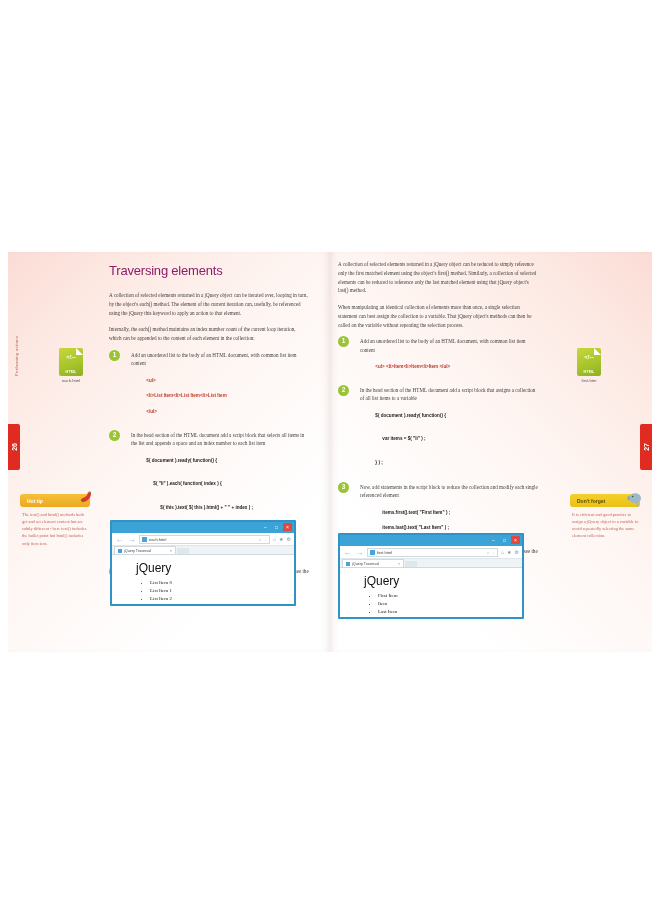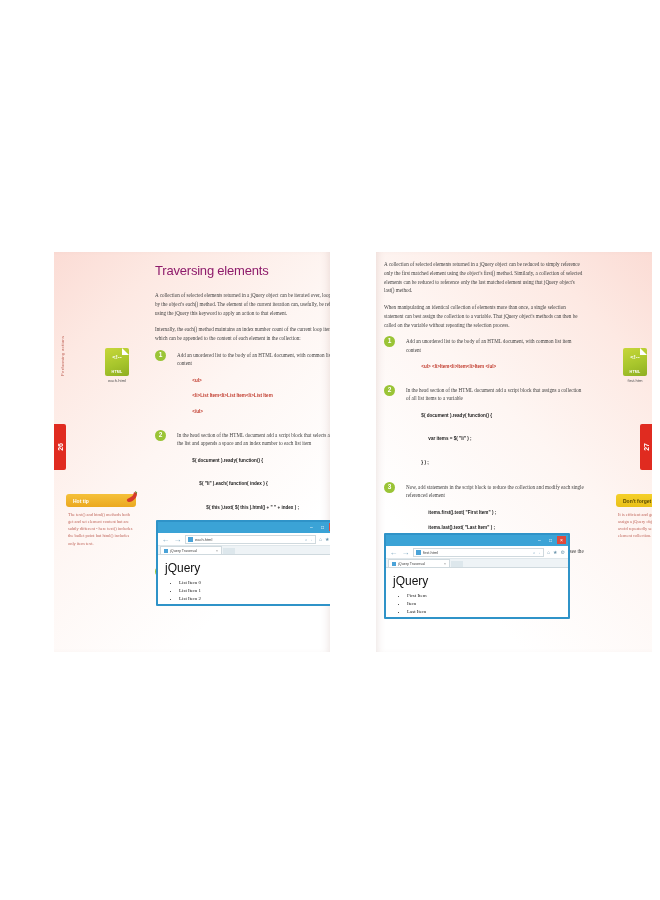--- a/index.html
+++ b/index.html
@@ -21,21 +21,20 @@
     left: 8px; top: 252px;
     width: 644px; height: 400px;
     background: #ffffff;
     display: flex;
   }
   .page {
     position: relative;
     width: 322px; height: 400px;
     background: linear-gradient(180deg, #fdecea 0%, #fdf2ee 22%, #fffdfc 55%, #ffffff 100%);
     overflow: hidden;
-    margin-left: 46px;
   }
   .page.left {
     background: linear-gradient(135deg, #fbdcd5 0%, #fde9e3 18%, #fef6f3 45%, #ffffff 78%);
     box-shadow: inset -6px 0 10px -6px rgba(120,60,50,.18);
   }
   .page.right {
     background: linear-gradient(225deg, #fbdcd5 0%, #fde9e3 18%, #fef6f3 45%, #ffffff 78%);
     box-shadow: inset 6px 0 10px -6px rgba(120,60,50,.18);
   }
   
@@ -326,21 +325,21 @@
     margin-left: auto;
     font-size: 4px; color: #888888;
     font-family: "Liberation Sans", sans-serif;
   }
   .br-tab-new {
     width: 12px; height: 6px;
     background: #dde7ec;
     margin-left: 1px;
   }
   .br-content {
-    padding: 5px 7px;
+    padding: 5px 24px;
     background: #ffffff;
     height: 52px;
   }
   .br-h1 {
     font-family: "Liberation Sans", sans-serif;
     font-size: 12px;
     font-weight: normal;
     color: #111111;
     margin: 1px 0 4px 0;
   }

